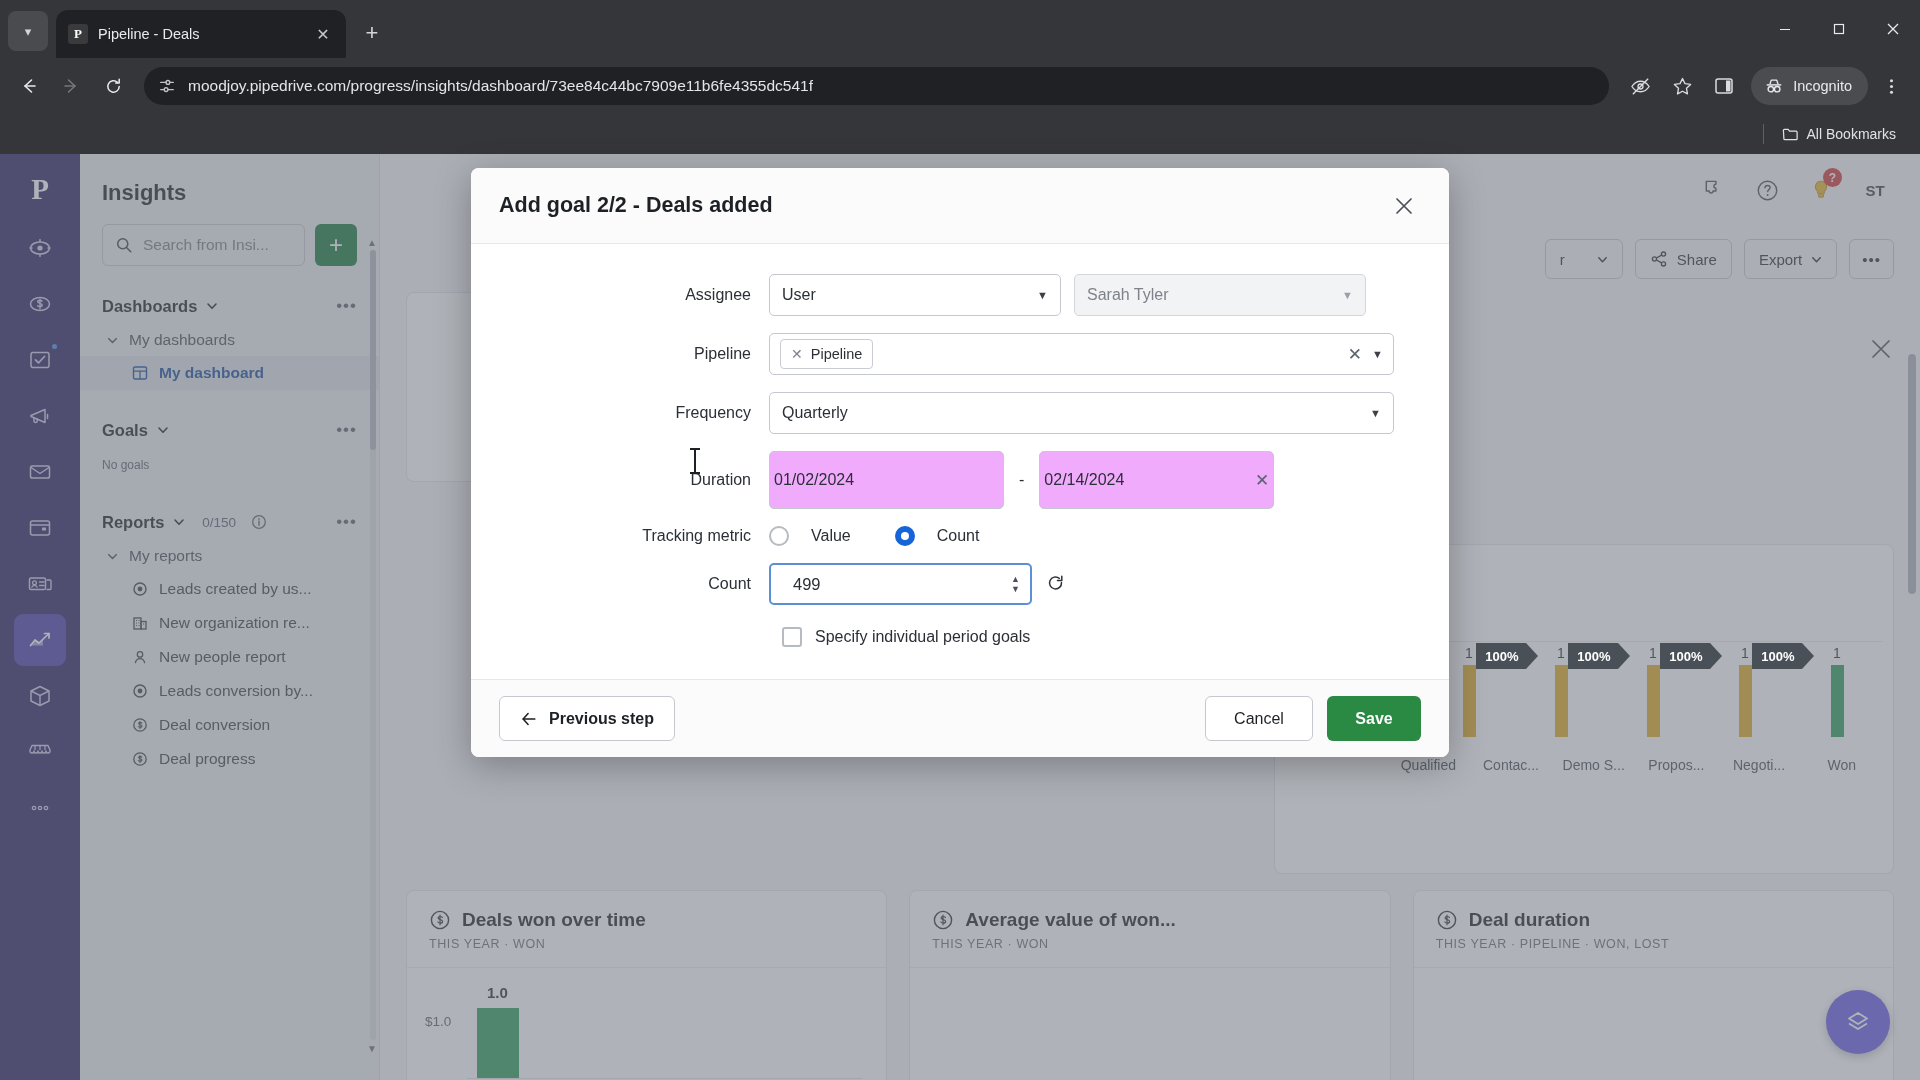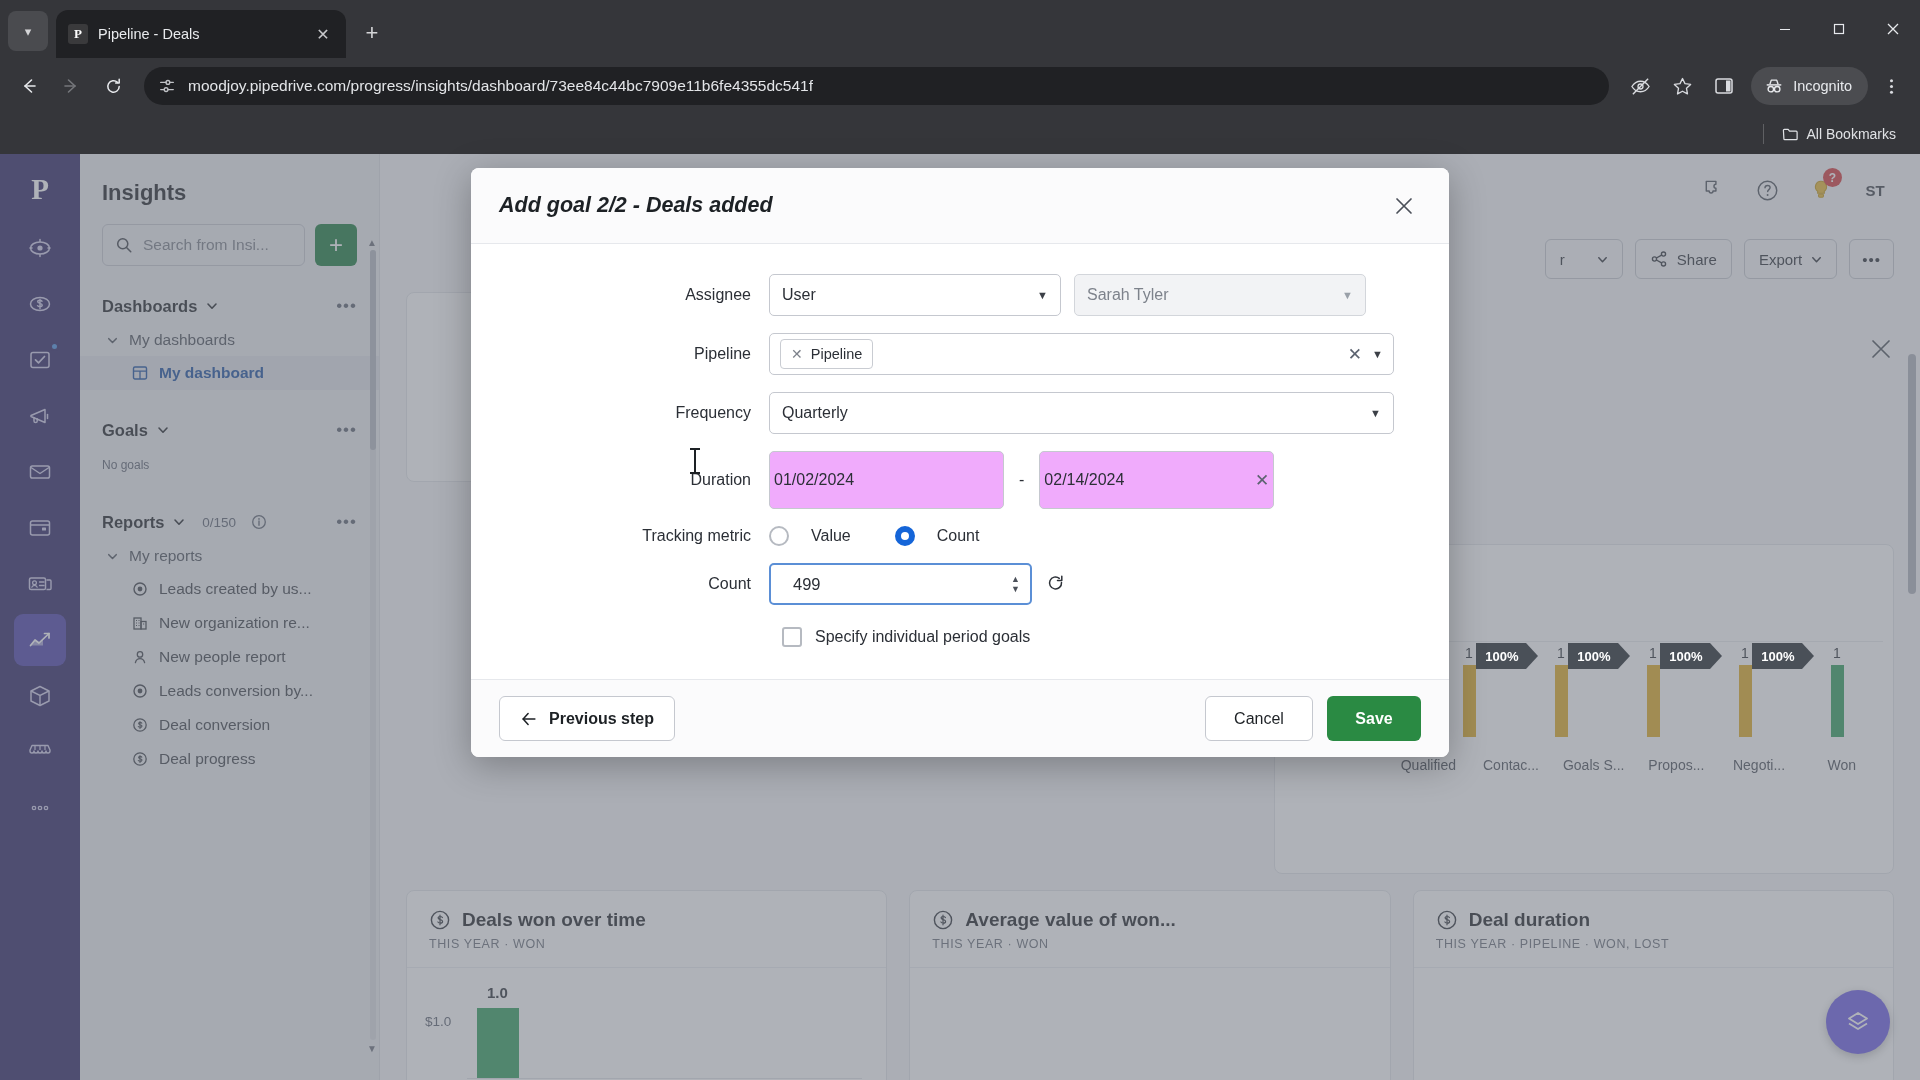--- a/index.html
+++ b/index.html
@@ -290,21 +290,21 @@
     position: absolute; top: 154px; left: 0; width: 1920px; height: 926px;
     background: rgba(110,115,125,0.55);
   }
   .modal {
     position: absolute; left: 471px; top: 168px; width: 978px;
     background: #fff; border-radius: 8px; box-shadow: 0 8px 36px rgba(0,0,0,0.28);
     overflow: hidden; z-index: 10;
   }
   .modal-head {
     height: 76px; display: flex; align-items: center; padding: 0 28px;
-    border-bottom: 1px solid #e6e8ec; background: #fbfbfc; font-style: italic;
+    border-bottom: 1px solid #e6e8ec; background: #fbfbfc;
   }
   .modal-title { font-size: 21.5px; font-weight: 700; color: #1d2125; }
   .modal-close {
     margin-left: auto; width: 34px; height: 34px; display: flex; align-items: center;
     justify-content: center; color: #4b5059; font-size: 25px; cursor: pointer;
   }
   .modal-body { padding: 30px 28px 26px; }
   .frow { display: flex; align-items: center; margin-bottom: 17px; }
   .flabel {
     width: 270px; text-align: right; padding-right: 18px; font-size: 16px;
@@ -807,21 +807,21 @@
               <div class="conv-chip">100%</div>
             </div>
             <div class="barcol">
               <span class="bar-val">1</span>
               <div class="bar won" style="height:72px"></div>
             </div>
           </div>
           <div class="xlabels">
             <span class="xlabel">Qualified</span>
             <span class="xlabel">Contac...</span>
-            <span class="xlabel">Goals S...</span>
+            <span class="xlabel">Demo S...</span>
             <span class="xlabel">Propos...</span>
             <span class="xlabel">Negoti...</span>
             <span class="xlabel">Won</span>
           </div>
         </div>
       </div>
 
       <div class="bottom-row">
         <div class="bcard">
           <div class="card-hdr">

